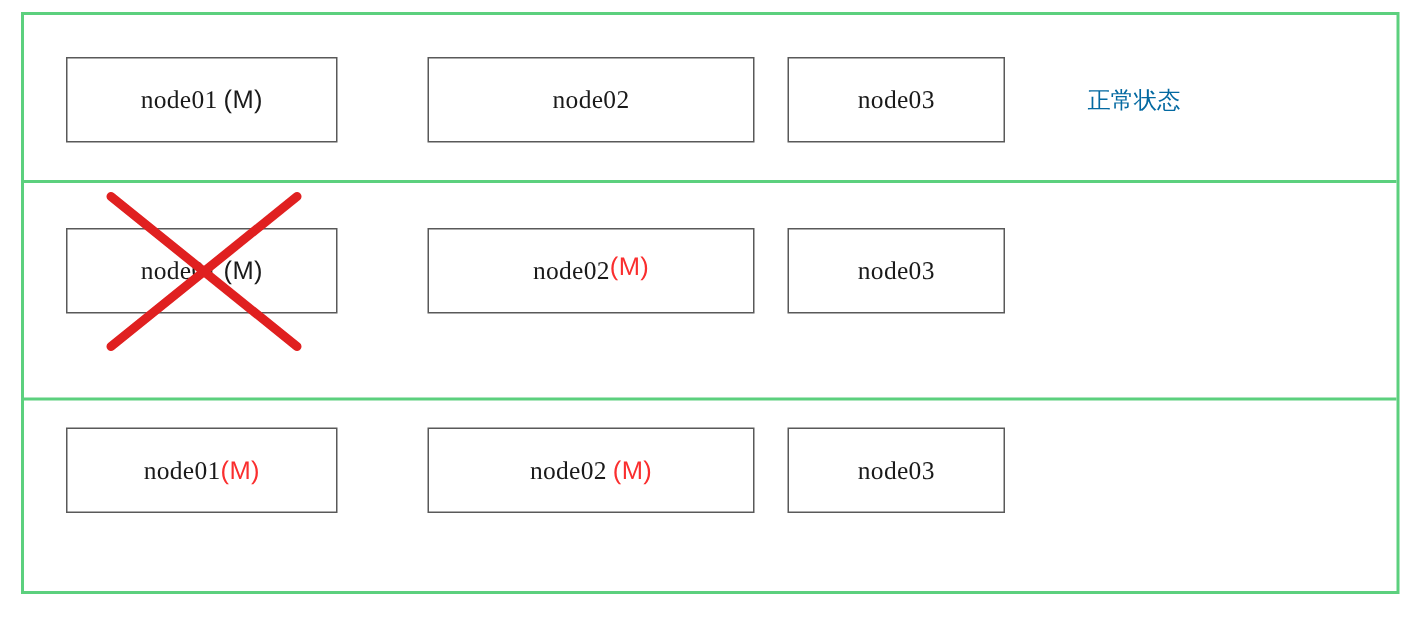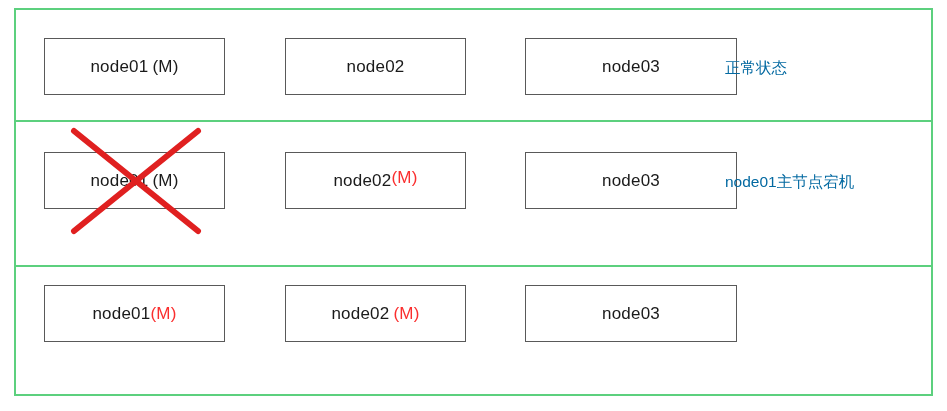--- a/index.html
+++ b/index.html
@@ -42,30 +42,30 @@
     border: 1px solid #595959;
     background: #ffffff;
     display: flex;
     align-items: center;
     justify-content: center;
     font-size: 17px;
     color: #1a1a1a;
     letter-spacing: 0.2px;
     white-space: nowrap;
   }
-  .node-box .label-main { color: #1a1a1a; }
+  .node-box .label-main { color: #1a1a1a; font-family: Liberation Serif, serif; }
   .node-box .tag { color: #1a1a1a; }
   .node-box .tag.red { color: #fa2e2e; }
   .node-box .tag.sup { position: relative; top: -3px; }
   .node-box .gap { display: inline-block; width: 4px; }
 
   
   .col-1 { left: 28px; width: 181px; }
-  .col-2 { left: 269px; width: 181px; }
-  .col-3 { left: 509px; width: 212px; }
+  .col-2 { left: 269px; width: 218px; }
+  .col-3 { left: 509px; width: 145px; }
 
   .row-1 .node-box { top: 28px; height: 57px; }
   .row-2 .node-box { top: 30px; height: 57px; }
   .row-3 .node-box { top: 18px; height: 57px; }
 
   
   .caption {
     position: absolute;
     left: 709px;
     color: #0369a1;
@@ -134,23 +134,20 @@
 
     <div class="node-box col-2">
       <span class="label-main">node02</span>
         <span class="tag red sup"><span>(</span><span>M</span><span>)</span></span>
     </div>
 
     <div class="node-box col-3">
       <span class="label-main">node03</span>
     </div>
 
-    <div class="caption cap-2">
-      <div>node01主节点宕机</div>
-    </div>
   </div>
 
   <div class="row row-3">
 
     <div class="node-box col-1">
       <span class="label-main">node01</span>
         <span class="tag red"><span>(</span><span>M</span><span>)</span></span>
     </div>
 
     <div class="node-box col-2">

